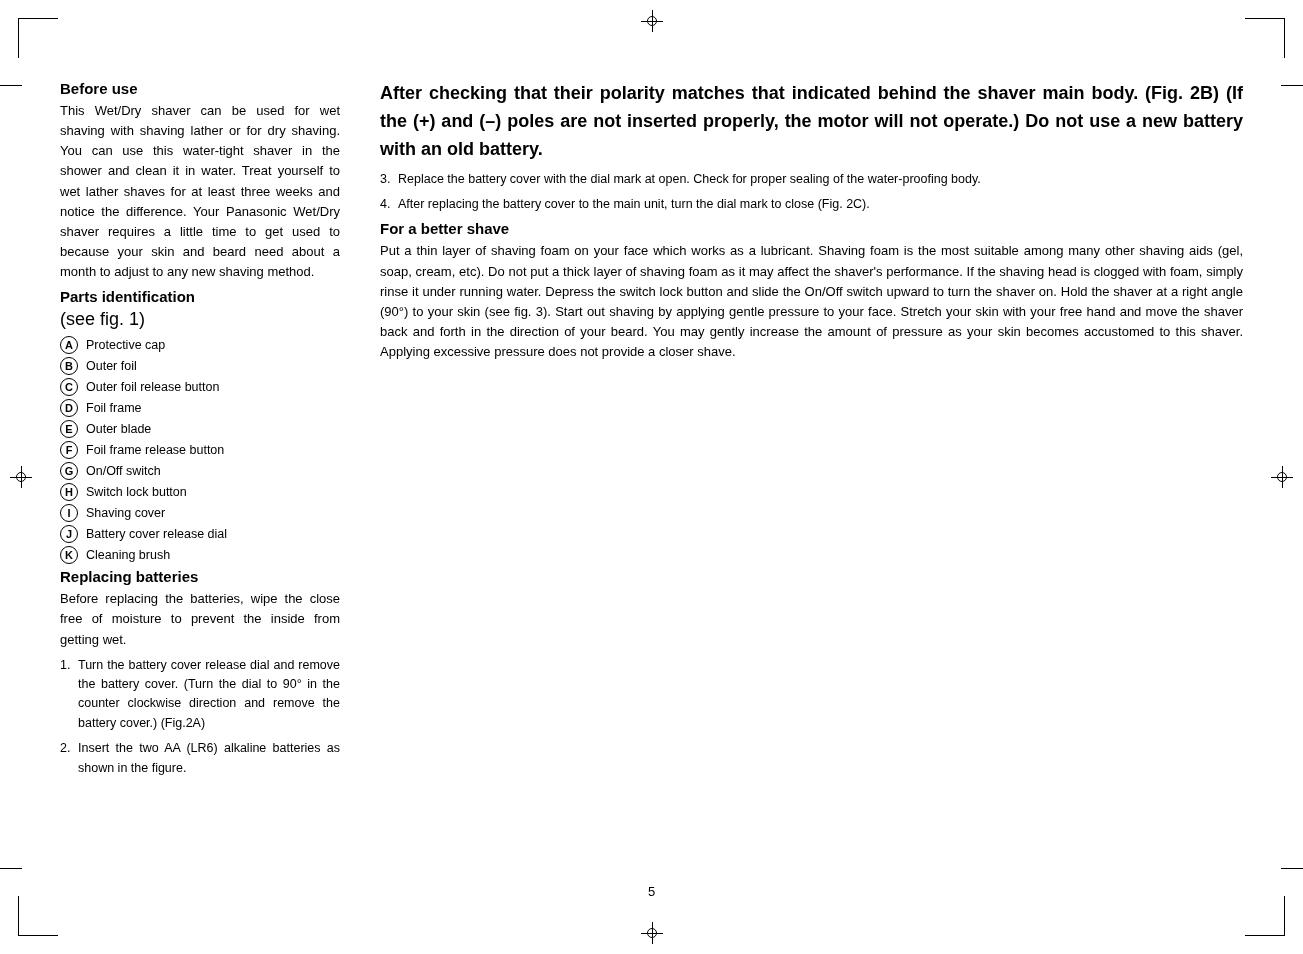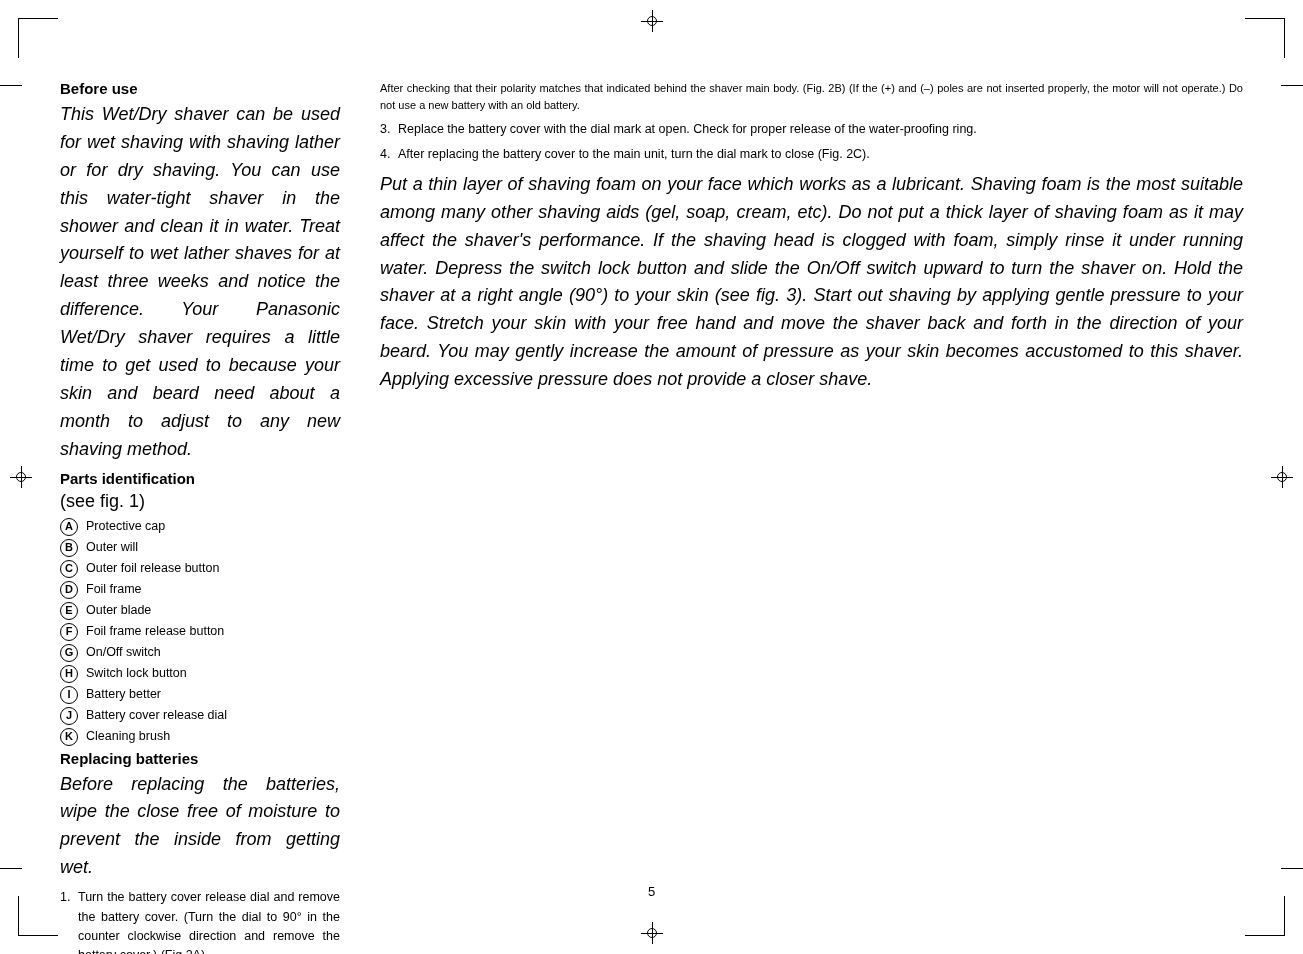--- a/index.html
+++ b/index.html
@@ -100,25 +100,24 @@
       margin-top: 0;
     }
 
     .section-subheading {
       font-size: 18px;
       margin-bottom: 6px;
     }
 
     
     .body-text {
-      font-size: 18px;
+      font-size: 13px;
       line-height: 1.55;
       text-align: justify;
       margin-bottom: 6px;
-      font-style: italic;
     }
 
     
     .parts-list {
       list-style: none;
       margin: 4px 0;
     }
     .parts-list li {
       display: flex;
       align-items: baseline;
@@ -160,25 +159,26 @@
       min-width: 18px;
       font-size: 12.5px;
       font-weight: normal;
     }
     .numbered-list li .num-text {
       flex: 1;
     }
 
     
     .cont-text {
-      font-size: 11px;
+      font-size: 18px;
       line-height: 1.55;
       text-align: justify;
       padding-left: 0;
       margin-bottom: 6px;
+      font-weight: bold;
     }
 
     
     .page-number {
       position: absolute;
       bottom: 55px;
       left: 50%;
       transform: translateX(-50%);
       font-size: 13px;
     }
@@ -244,21 +244,21 @@
         <div class="section-heading">Parts identification</div>
         <div class="section-subheading">(see fig. 1)</div>
         <ul class="parts-list">
 
         <li>
     <span class="part-letter">A</span>
     <span class="part-name">Protective cap</span>
   </li>
             <li>
     <span class="part-letter">B</span>
-    <span class="part-name">Outer will</span>
+    <span class="part-name">Outer foil</span>
   </li>
             <li>
     <span class="part-letter">C</span>
     <span class="part-name">Outer foil release button</span>
   </li>
             <li>
     <span class="part-letter">D</span>
     <span class="part-name">Foil frame</span>
   </li>
             <li>
@@ -272,21 +272,21 @@
             <li>
     <span class="part-letter">G</span>
     <span class="part-name">On/Off switch</span>
   </li>
             <li>
     <span class="part-letter">H</span>
     <span class="part-name">Switch lock button</span>
   </li>
             <li>
     <span class="part-letter">I</span>
-    <span class="part-name">Battery better</span>
+    <span class="part-name">Shaving cover</span>
   </li>
             <li>
     <span class="part-letter">J</span>
     <span class="part-name">Battery cover release dial</span>
   </li>
             <li>
     <span class="part-letter">K</span>
     <span class="part-name">Cleaning brush</span>
   </li>
           </ul>
@@ -311,30 +311,31 @@
     </div>
 
     <div class="right-column">
 
       <div>
         <p class="cont-text">After checking that their polarity matches that indicated behind the shaver main body. (Fig. 2B) (If the (+) and (–) poles are not inserted properly, the motor will not operate.)  Do not use a new battery with an old battery.</p>
         <ol class="numbered-list">
 
         <li>
     <span class="num">3.&nbsp;&nbsp;</span>
-    <span class="num-text">Replace the battery cover with the dial mark at open. Check for proper release of the water-proofing ring.</span>
+    <span class="num-text">Replace the battery cover with the dial mark at open. Check for proper sealing of the water-proofing body.</span>
   </li>
             <li>
     <span class="num">4.&nbsp;&nbsp;</span>
     <span class="num-text">After replacing the battery cover to the main unit, turn the dial mark to close (Fig. 2C).</span>
   </li>
           </ol>
       </div>
 
       <div>
+        <div class="section-heading">For a better shave</div>
         <p class="body-text">Put a thin layer of shaving foam on your face which works as a lubricant. Shaving foam is the most suitable among many other shaving aids (gel, soap, cream, etc). Do not put a thick layer of shaving foam as it may affect the shaver's performance. If the shaving head is clogged with foam, simply rinse it under running water. Depress the switch lock button and slide the On/Off switch upward to turn the shaver on. Hold the shaver at a right angle (90°) to your skin (see fig. 3). Start out shaving by applying gentle pressure to your face. Stretch your skin with your free hand and move the shaver back and forth in the direction of your beard. You may gently increase the amount of pressure as your skin becomes accustomed to this shaver. Applying excessive pressure does not provide a closer shave.</p>
       </div>
 
     </div>
 
   </div>
 
   <div class="page-number">5</div>
 
 </div>

